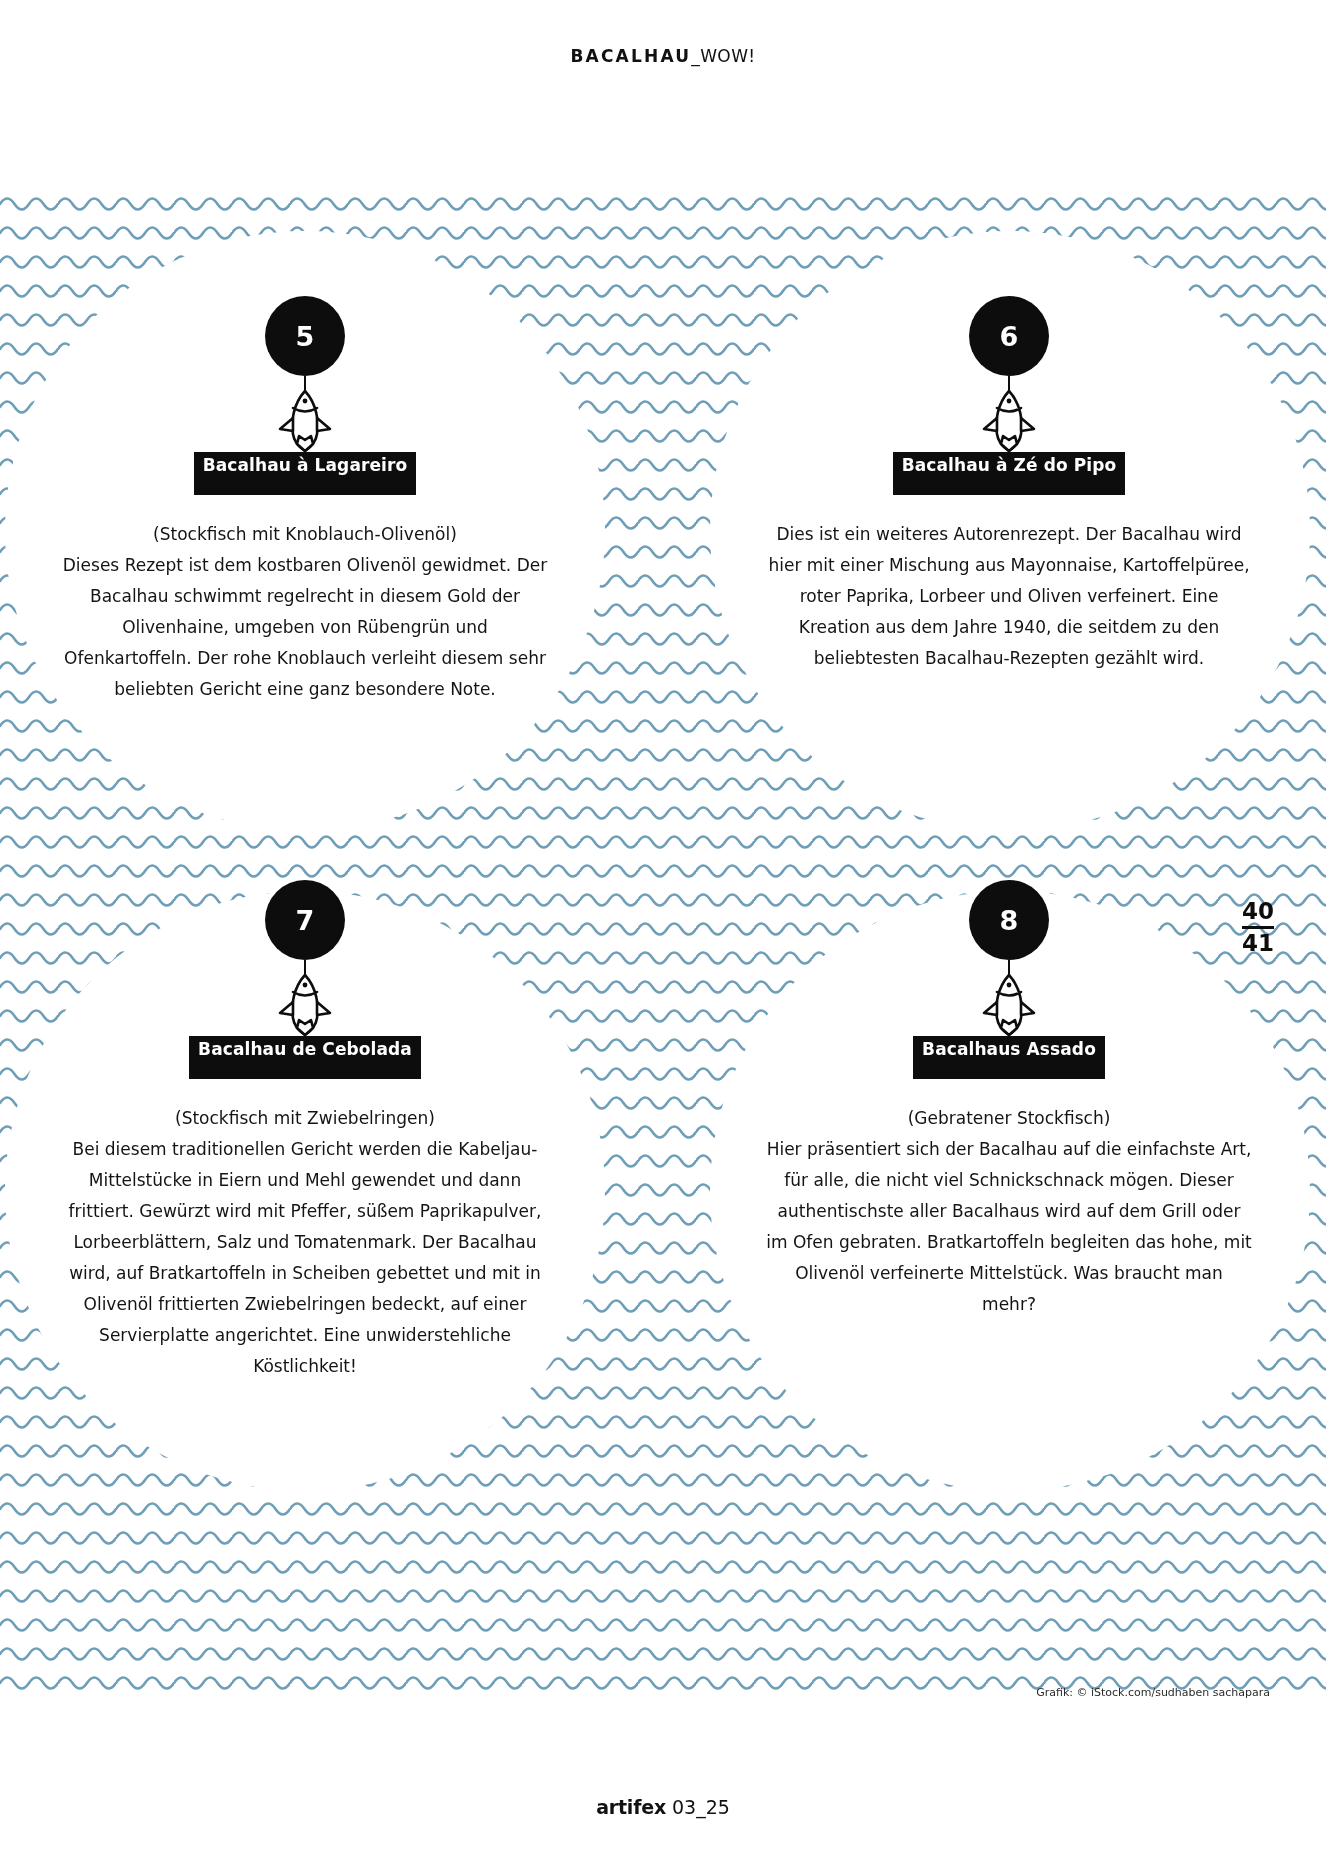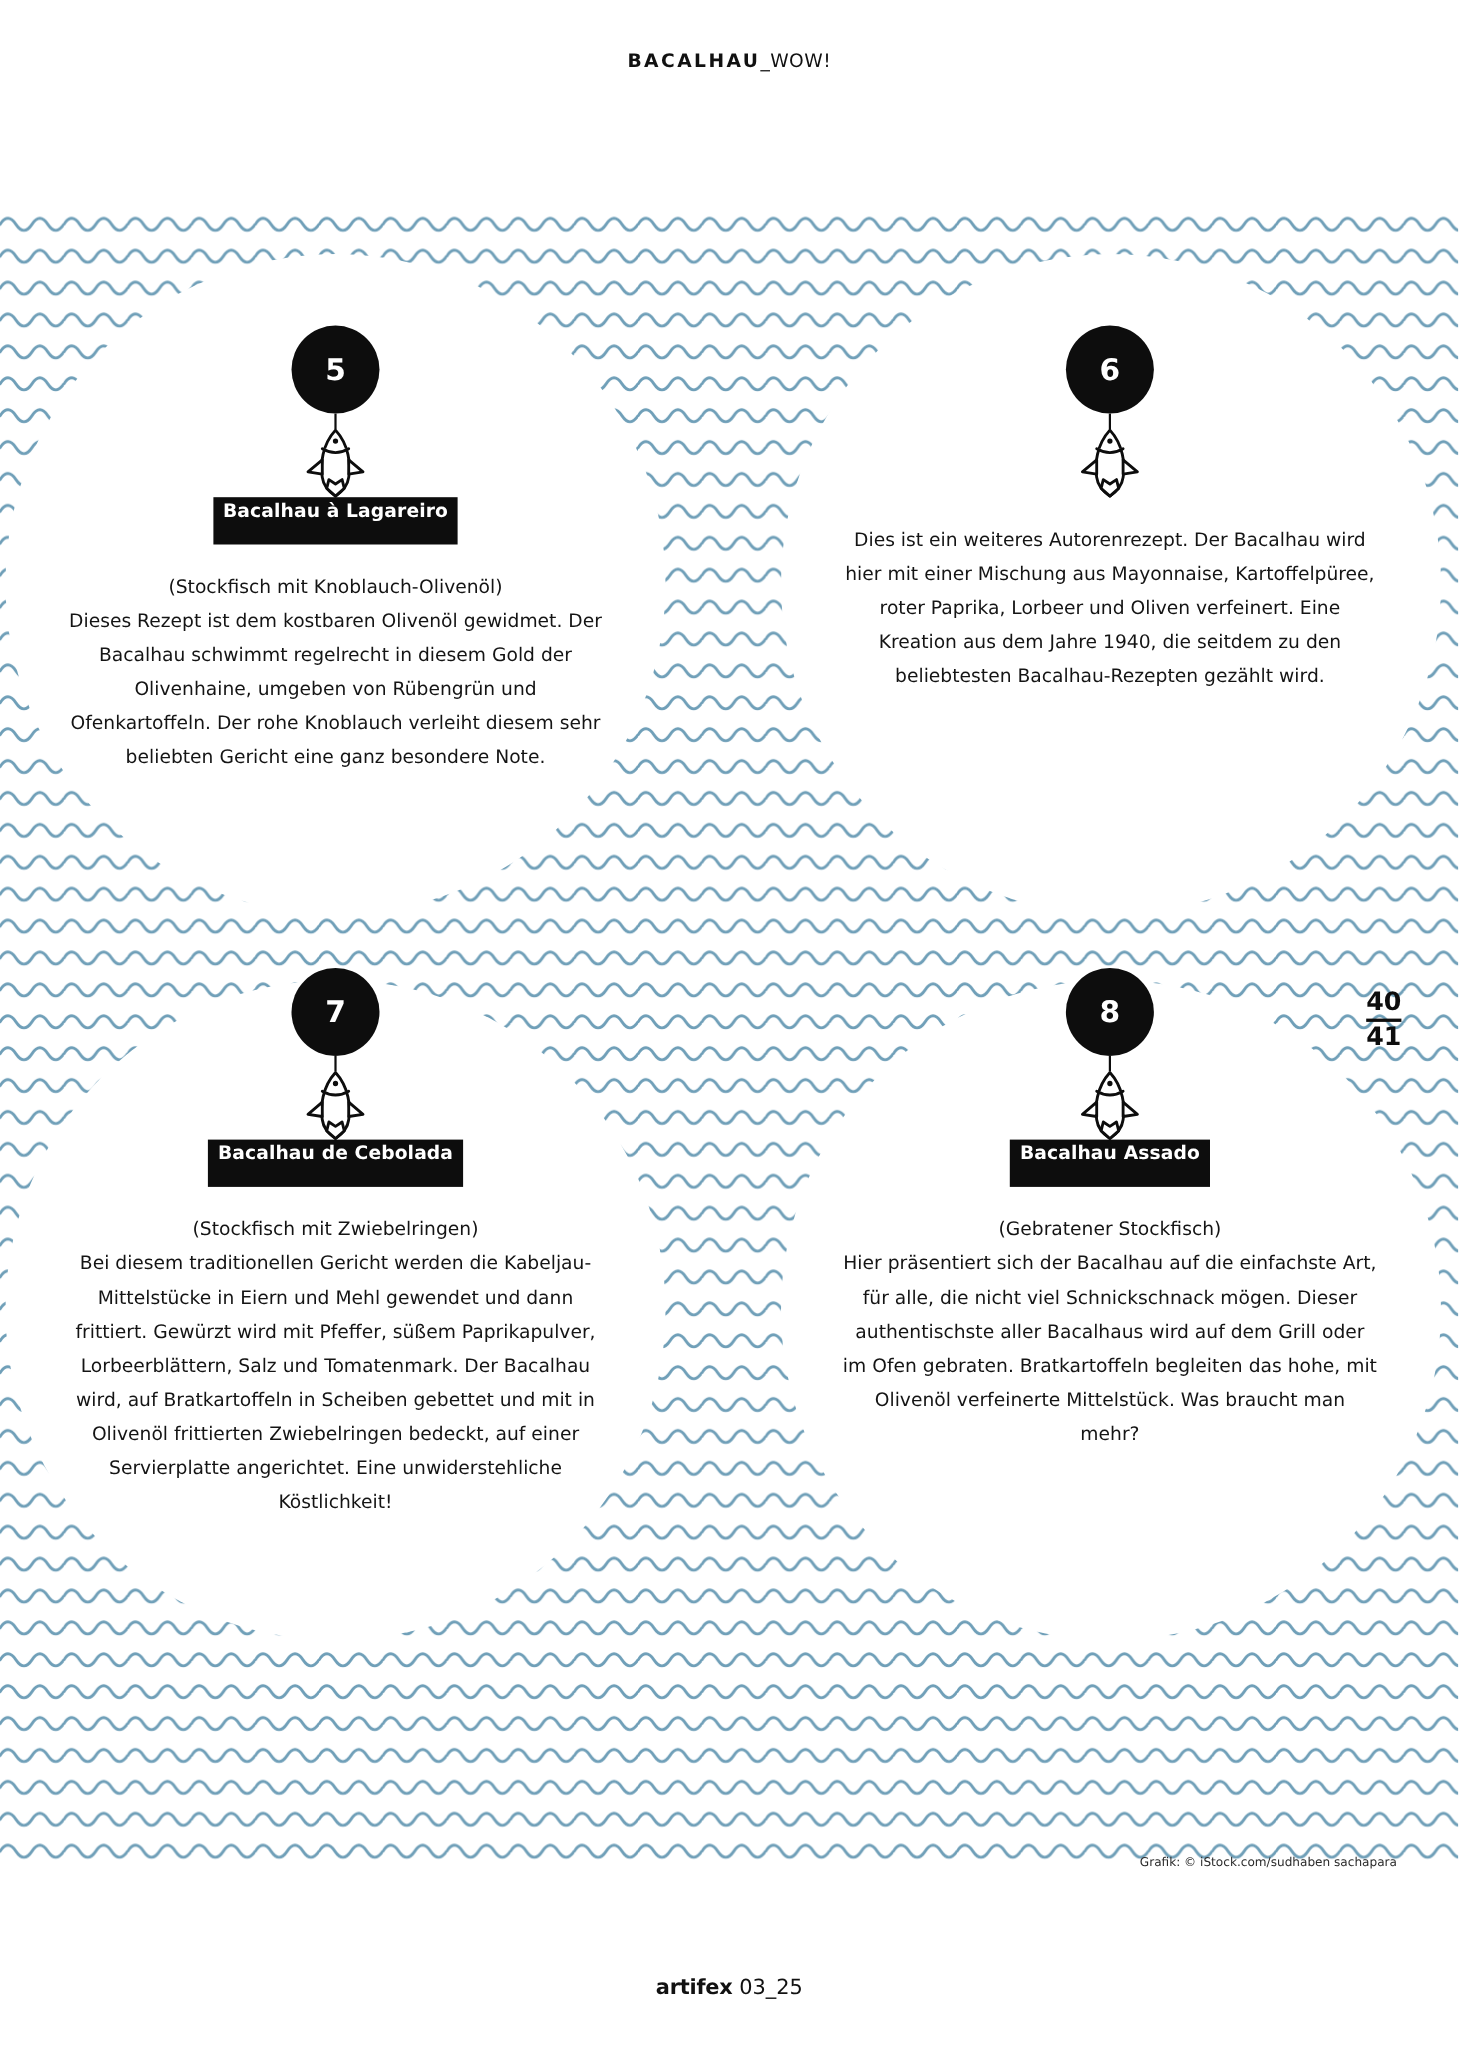--- a/index.html
+++ b/index.html
@@ -239,20 +239,21 @@
               <path d="M28 3 C16 16 14 34 16 46 C17 54 22 59 28 63 C34 59 39 54 40 46 C42 34 40 16 28 3 Z"></path>
               <path d="M16 30 L3 41 L16 43 Z"></path>
               <path d="M40 30 L53 41 L40 43 Z"></path>
               <path d="M28 63 L20 56 L22 48 L28 52 L34 48 L36 56 Z"></path>
               <path d="M16 20 Q28 27 40 20"></path>
             </g>
             <circle cx="28" cy="13" r="2.4" fill="#0d0d0d"></circle>
           </svg>
         </div>
       </div>
+      <div><span class="recipe-title">Bacalhau à Zé do Pipo</span></div>
       <div class="recipe-body">
         <span>Dies ist ein weiteres Autorenrezept. Der Bacalhau wird hier mit einer Mischung aus Mayonnaise, Kartoffelpüree, roter Paprika, Lorbeer und Oliven verfeinert. Eine Kreation aus dem Jahre 1940, die seitdem zu den beliebtesten Bacalhau-Rezepten gezählt wird.</span>
       </div>
     </div>
 
     <div class="card card-left row-bottom">
       <div class="balloon-wrap">
         <div class="balloon">7</div>
         <div class="string"></div>
         <div class="fish">
@@ -285,21 +286,21 @@
               <path d="M28 3 C16 16 14 34 16 46 C17 54 22 59 28 63 C34 59 39 54 40 46 C42 34 40 16 28 3 Z"></path>
               <path d="M16 30 L3 41 L16 43 Z"></path>
               <path d="M40 30 L53 41 L40 43 Z"></path>
               <path d="M28 63 L20 56 L22 48 L28 52 L34 48 L36 56 Z"></path>
               <path d="M16 20 Q28 27 40 20"></path>
             </g>
             <circle cx="28" cy="13" r="2.4" fill="#0d0d0d"></circle>
           </svg>
         </div>
       </div>
-      <div><span class="recipe-title">Bacalhau Assado</span></div>
+      <div><span class="recipe-title">Bacalhaus Assado</span></div>
       <div class="recipe-body">
         <span class="sub">(Gebratener Stockfisch)</span>
         <span>Hier präsentiert sich der Bacalhau auf die einfachste Art, für alle, die nicht viel Schnickschnack mögen. Dieser authentischste aller Bacalhaus wird auf dem Grill oder im Ofen gebraten. Bratkartoffeln begleiten das hohe, mit Olivenöl verfeinerte Mittelstück. Was braucht man mehr?</span>
       </div>
     </div>
 
   </div>
 
   <div class="folio">
     <div>40</div>

